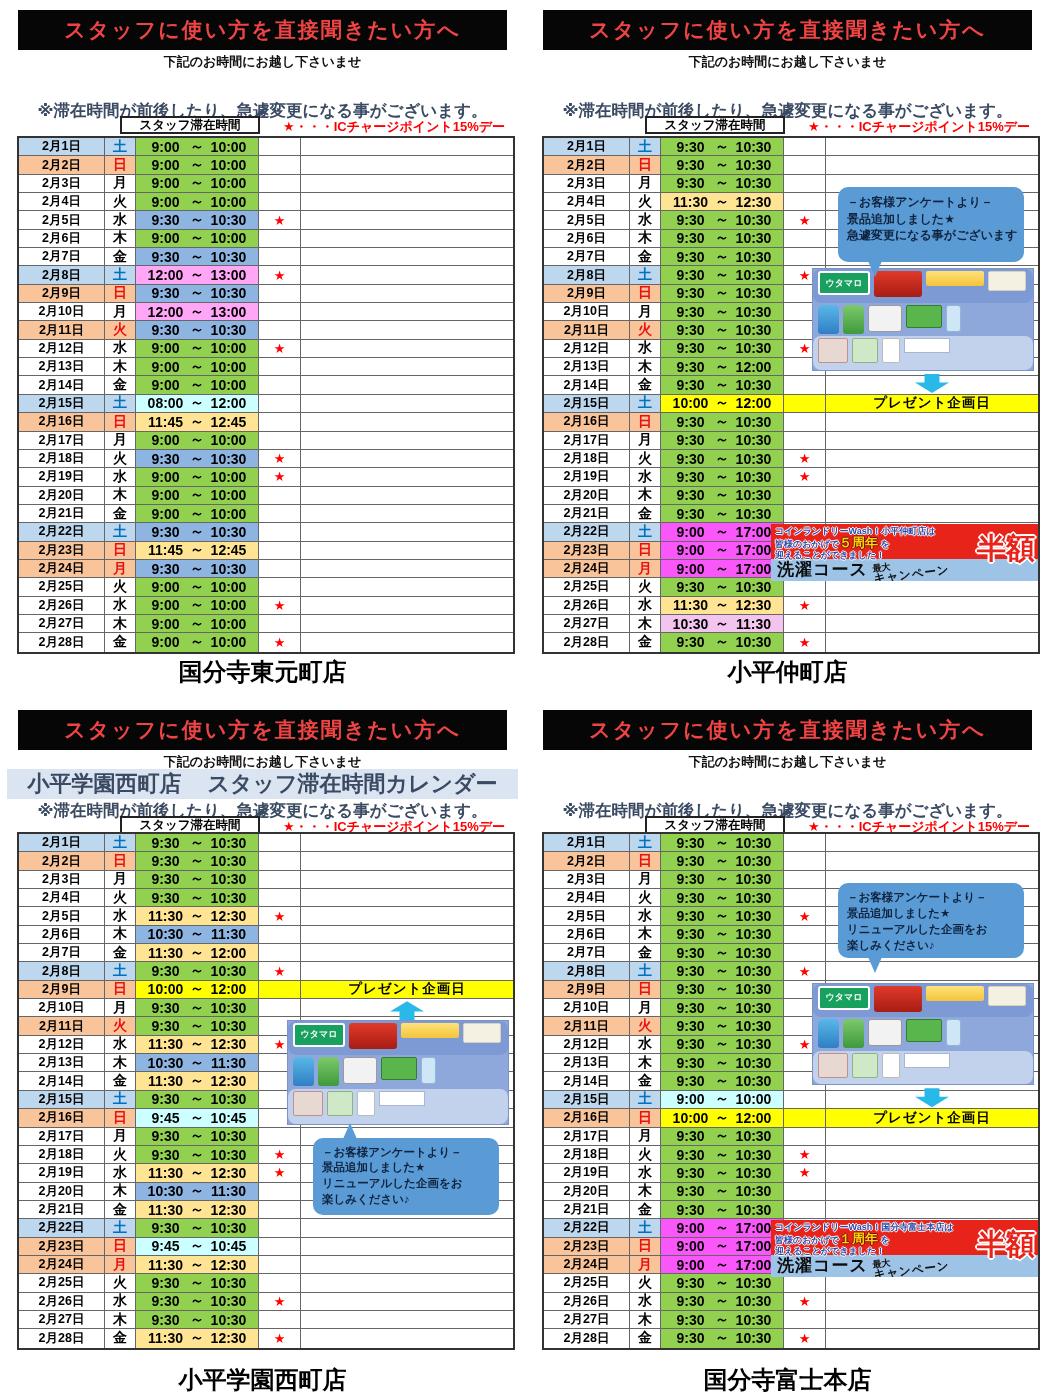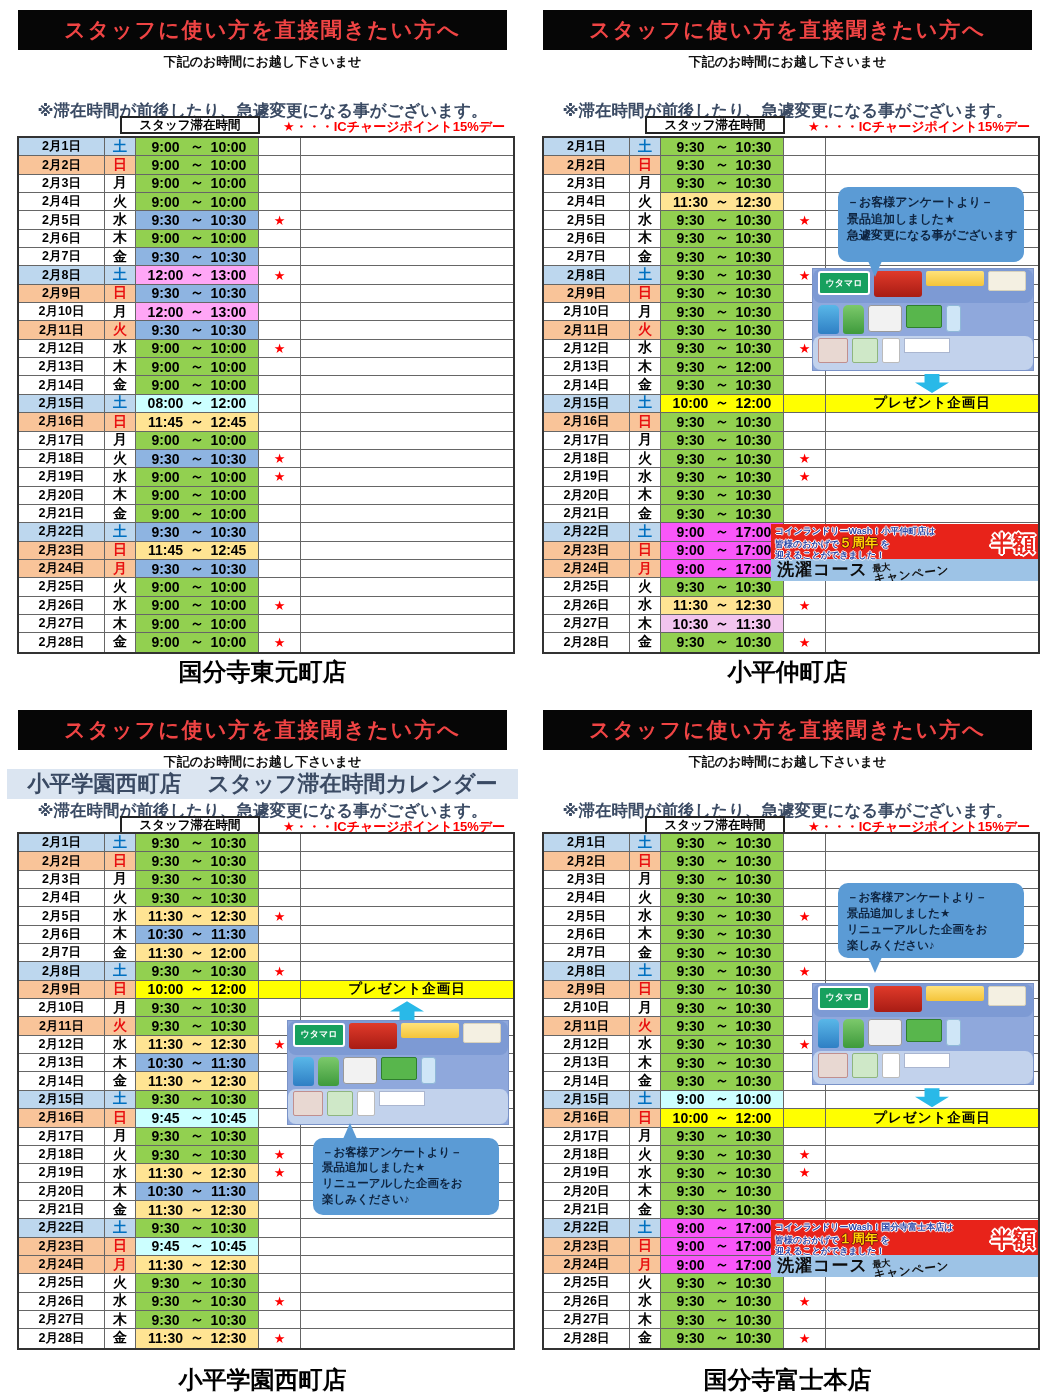--- a/index.html
+++ b/index.html
@@ -84,21 +84,21 @@
   .promo{position:absolute;left:227px;width:267px;overflow:hidden;}
   .promo-red{height:60%;background:var(--banner_red);padding:2px 4px;}
   .pl{font-size:9px;line-height:11px;font-weight:900;color:var(--banner_text_blue);white-space:nowrap;
     text-shadow:-1px 0 #fff,1px 0 #fff,0 -1px #fff,0 1px #fff;}
   .pl .em2{font-size:13px;color:var(--banner_em_yellow);text-shadow:-1px 0 #7a1010,1px 0 #7a1010,0 -1px #7a1010,0 1px #7a1010;}
   .promo-blue{height:40%;background:var(--banner_blue);display:flex;align-items:center;padding:0 6px;}
   .course{font-size:17px;font-weight:900;color:#0d0d0d;letter-spacing:1px;white-space:nowrap;}
   .maxwrap{display:flex;flex-direction:column;margin-left:5px;transform:rotate(-7deg);line-height:1;}
   .mx{font-size:9px;font-weight:900;color:#111;}
   .cp{font-size:11.5px;font-weight:900;color:#111;letter-spacing:1px;}
-  .hangaku{position:absolute;right:3px;top:5px;font-size:22px;font-weight:900;color:var(--banner_red);
+  .hangaku{position:absolute;right:3px;top:5px;font-size:29px;font-weight:900;color:var(--banner_red);
     text-shadow:-2px 0 #fff,2px 0 #fff,0 -2px #fff,0 2px #fff,-1px -1px #fff,1px 1px #fff,-1px 1px #fff,1px -1px #fff;}
 </style>
 </head>
 <body>
 
 <div id="flyer">
 
   <section class="panel" data-panel="0">
     <div class="banner">スタッフに使い方を直接聞きたい方へ</div>
     <div class="subtitle">下記のお時間にお越し下さいませ</div>

